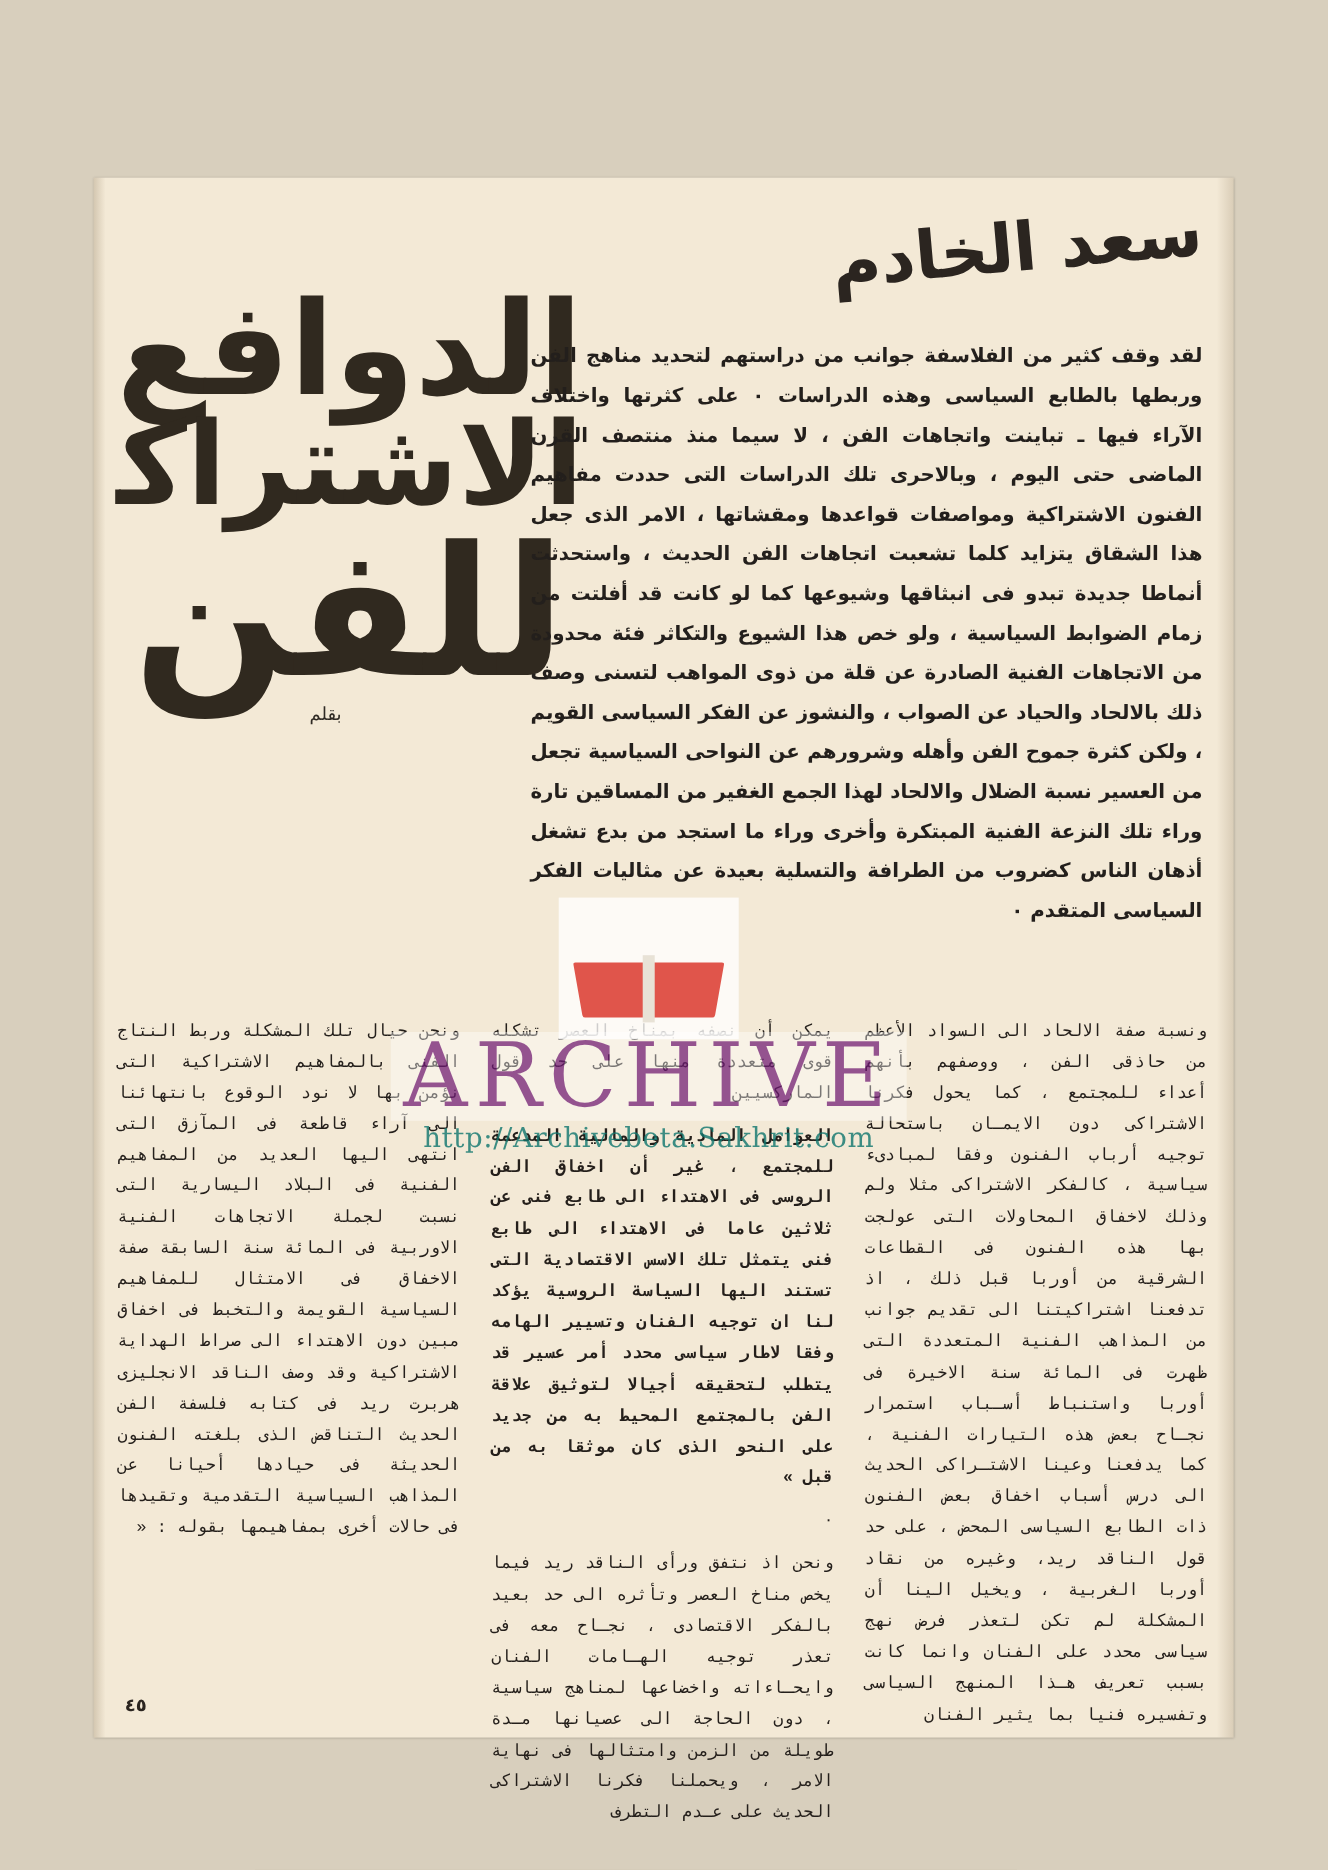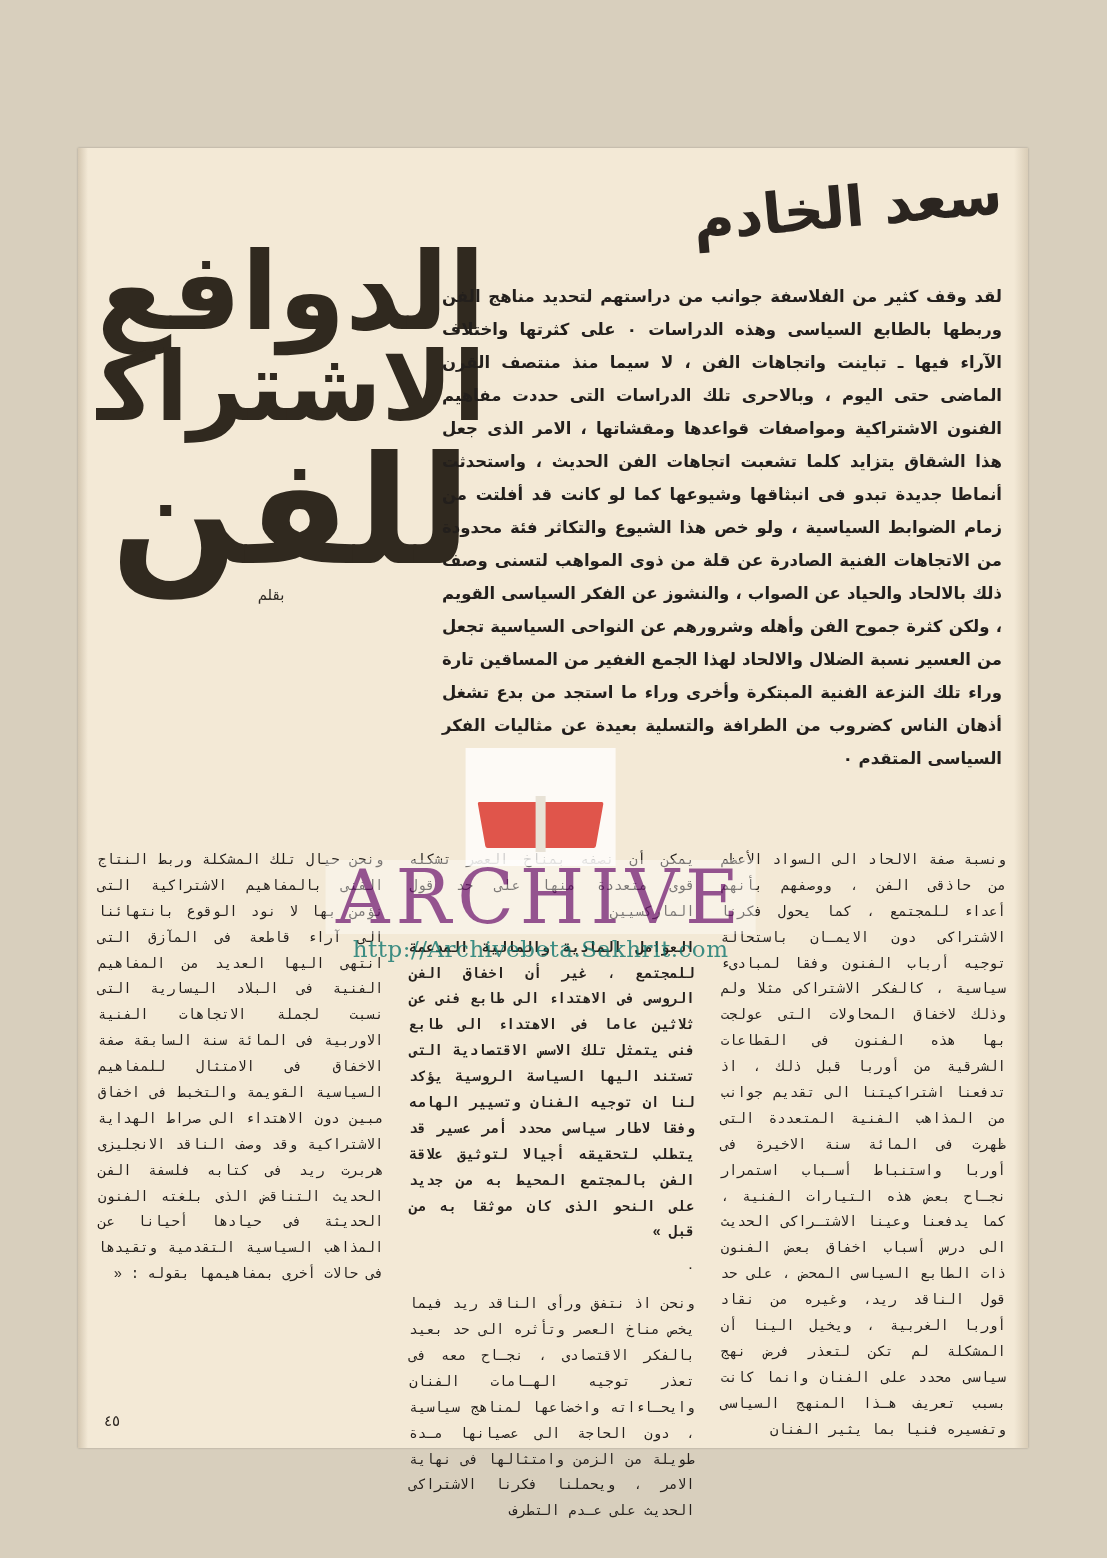--- a/index.html
+++ b/index.html
@@ -141,21 +141,21 @@
   }
   .col p { margin: 0 0 10px 0; }
   .col p.bold { font-weight: bold; }
 
   
   .folio {
     position: absolute;
     left: 26px;
     bottom: 18px;
     font-size: 15px;
-    font-weight: normal;
+    font-weight: bold;
     color: #2b2520;
     direction: rtl;
   }
 
   
   .watermark {
     position: absolute;
     left: 50%;
     top: 600px;
     transform: translateX(-52%);

